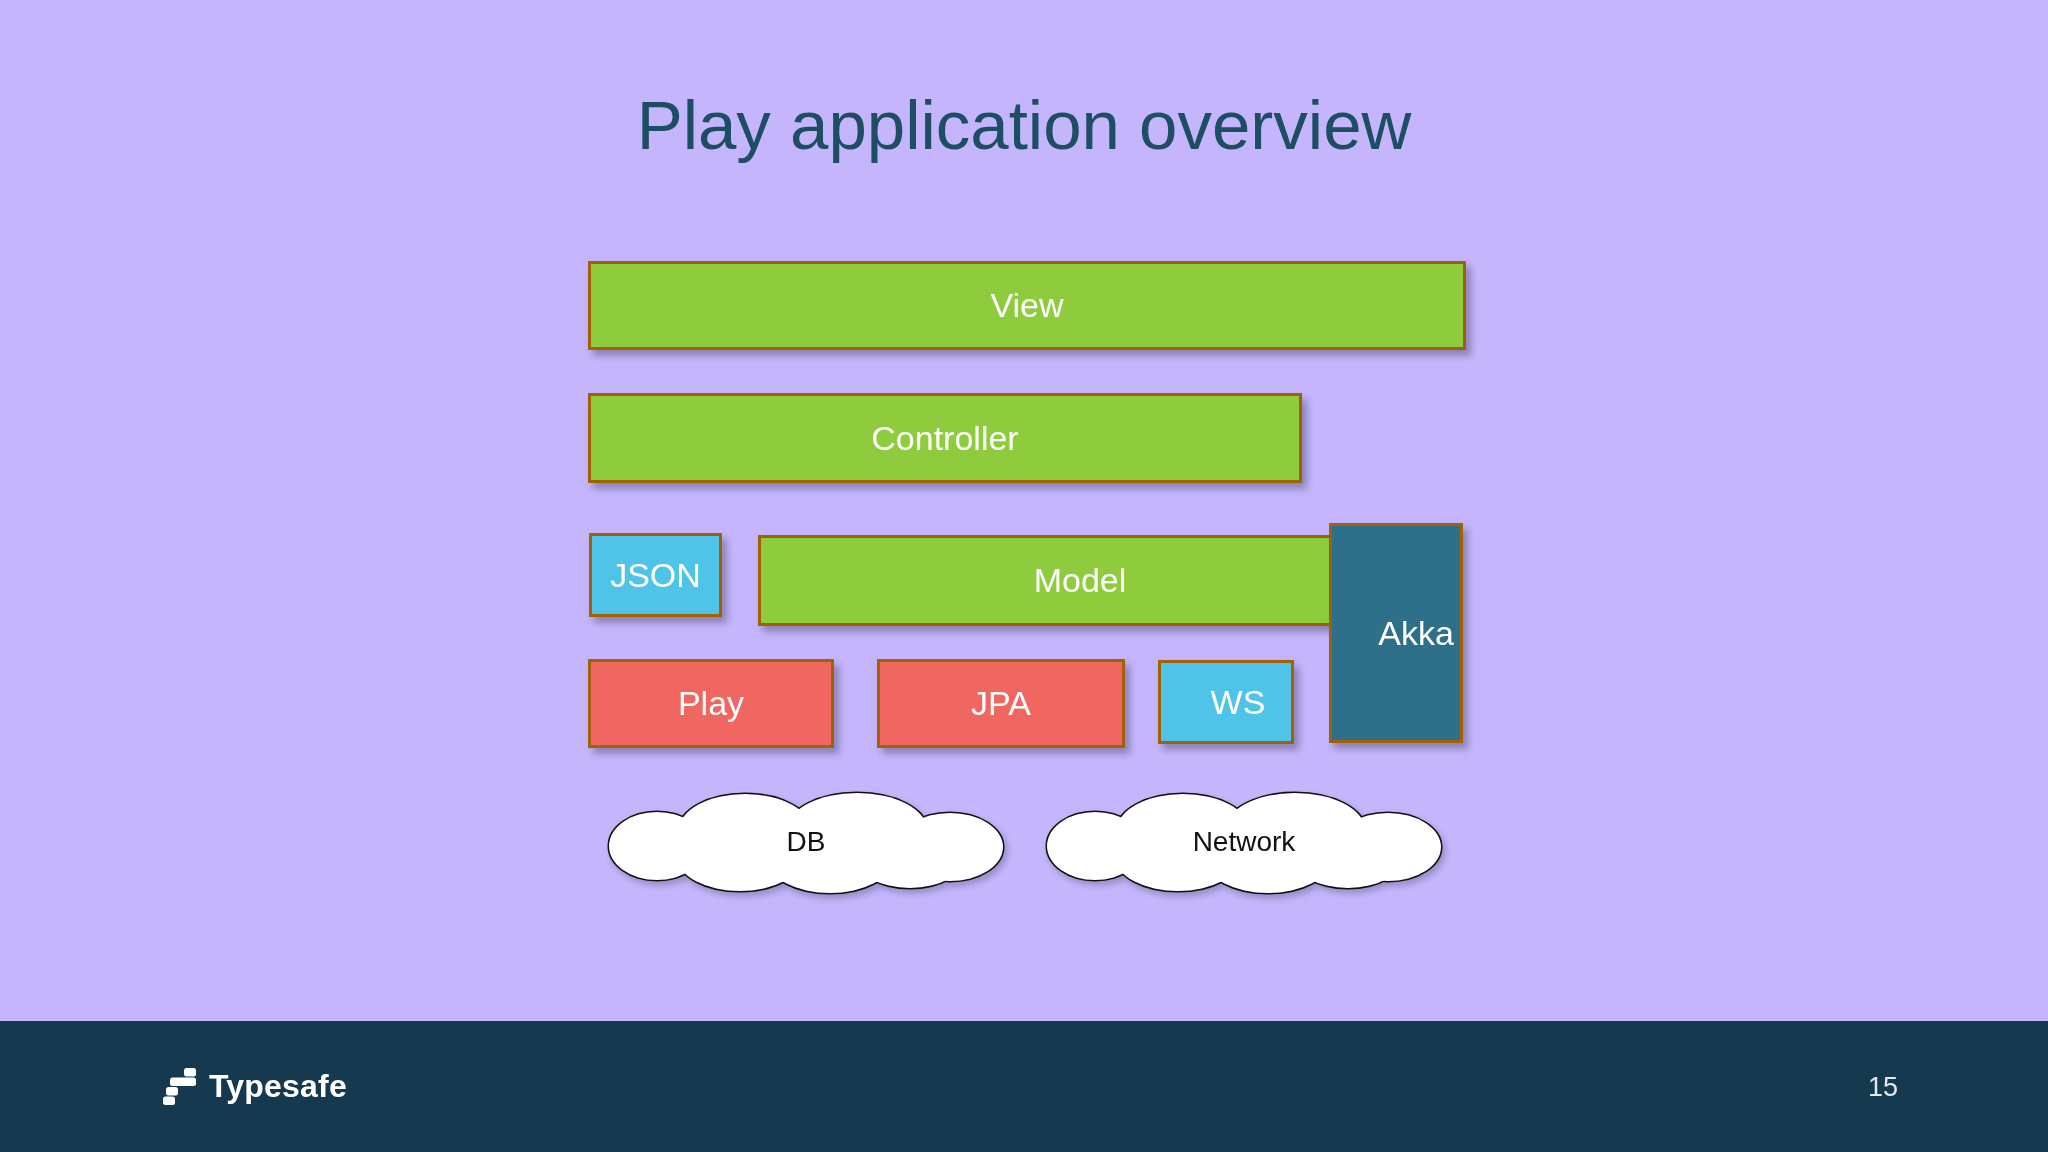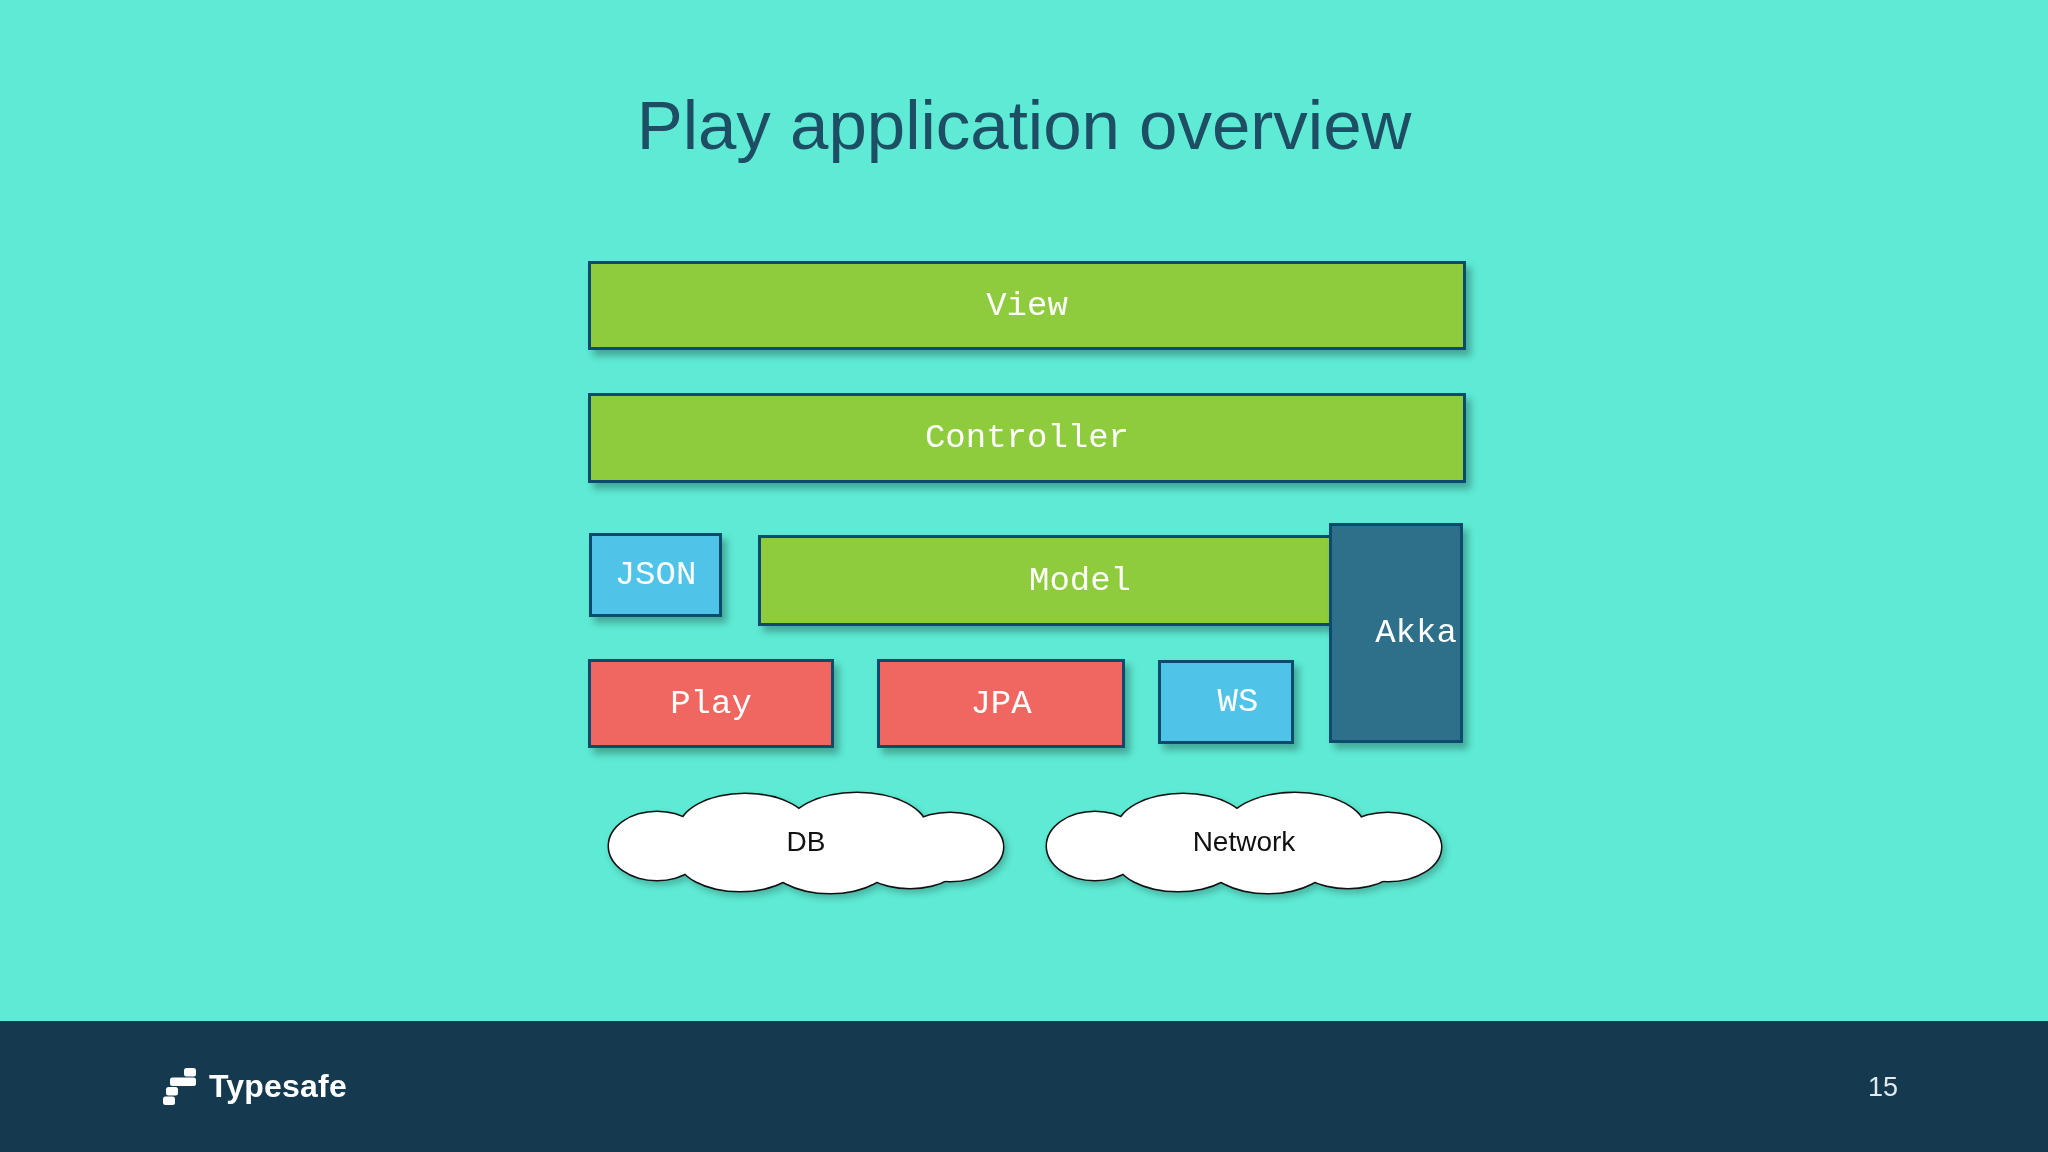--- a/index.html
+++ b/index.html
@@ -6,45 +6,44 @@
   html, body { width: 2048px; height: 1152px; }
   body {
     font-family: "Liberation Sans", sans-serif;
     background: #ffffff;
     position: relative;
     overflow: hidden;
   }
   .slide {
     position: absolute;
     inset: 0;
-    background: #5eead4;
+    background: #c4b5fd;
   }
   .slide-title {
     position: absolute;
     top: 86px;
     left: 0;
     width: 100%;
     text-align: center;
     font-size: 69px;
     font-weight: 300;
     letter-spacing: 0px;
   }
   .box {
     position: absolute;
-    border: 3px solid #0c4a6e;
+    border: 3px solid #a16207;
     box-shadow: 5px 6px 7px rgba(0,0,0,0.28);
     display: flex;
     align-items: center;
     justify-content: center;
     color: #ffffff;
     font-size: 34px;
-    font-family: Liberation Mono, monospace;
   }
   .box-view       { left: 588px;  top: 261px; width: 878px; height: 89px; }
-  .box-controller { left: 588px;  top: 393px; width: 878px; height: 90px; }
+  .box-controller { left: 588px;  top: 393px; width: 714px; height: 90px; }
   .box-json       { left: 589px;  top: 533px; width: 133px; height: 84px; }
   .box-model      { left: 758px;  top: 535px; width: 644px; height: 91px; }
   .box-akka       { left: 1329px; top: 523px; width: 134px; height: 220px; padding-left: 40px; }
   .box-slick      { left: 588px;  top: 659px; width: 246px; height: 89px; }
   .box-jpa        { left: 877px;  top: 659px; width: 248px; height: 89px; }
   .box-ws         { left: 1158px; top: 660px; width: 136px; height: 84px; padding-left: 24px; }
   .cloud {
     position: absolute;
     width: 402px;
     height: 107px;

